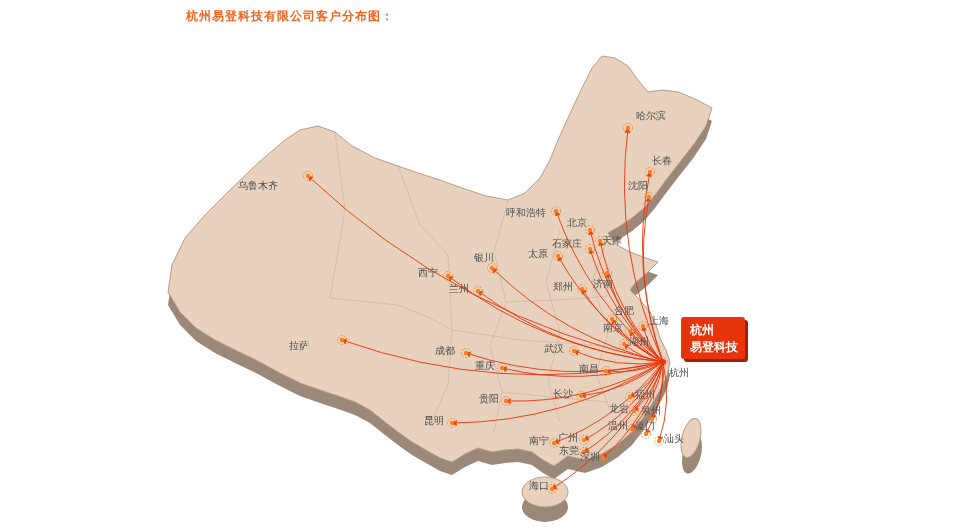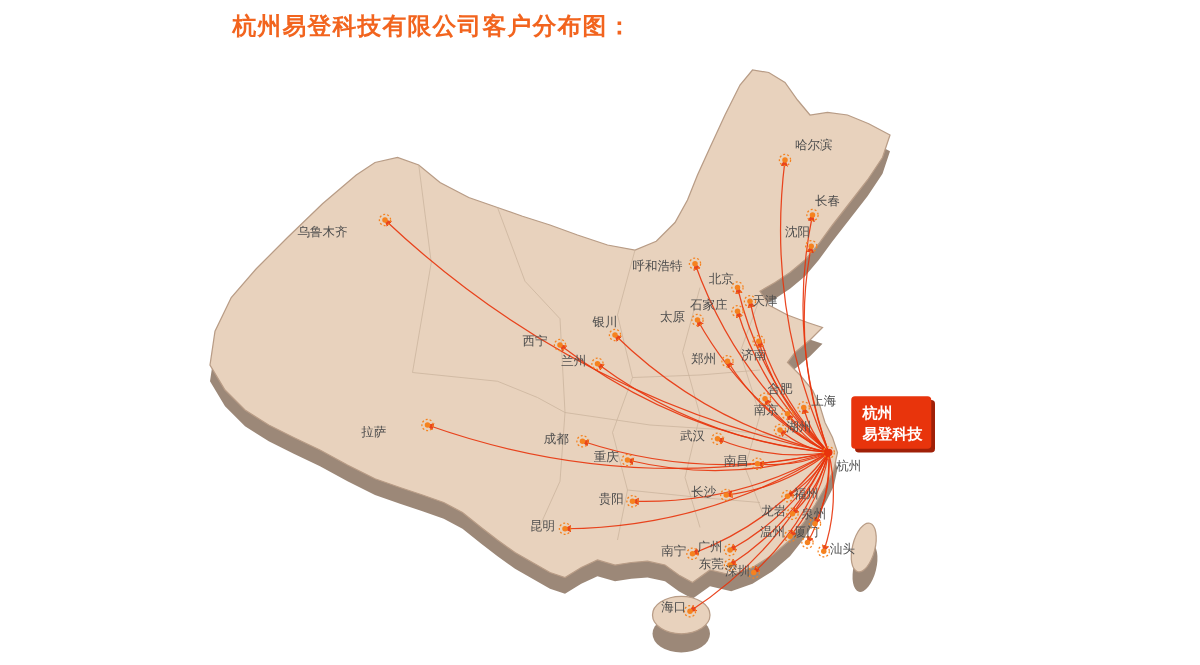--- a/index.html
+++ b/index.html
@@ -1,18 +1,18 @@
 <!DOCTYPE html>
 <html><head>
 <meta charset="utf-8">
 <style>
   html,body{margin:0;padding:0;background:#ffffff;}
   body{width:960px;height:532px;position:relative;overflow:hidden;
        font-family:"DejaVu Sans","Liberation Sans",sans-serif;}
-  .page-title{position:absolute;left:186px;top:8px;font-size:19px;
+  .page-title{position:absolute;left:186px;top:8px;font-size:12px;
        font-weight:bold;letter-spacing:1px;color:#f2641e;z-index:5;}
   svg{position:absolute;left:0;top:0;}
   .map-side{fill:#9c8878;stroke:none;}
   .map-surface{fill:#e8d2bd;stroke:#b89c86;stroke-width:1;}
   .province{fill:none;stroke:#c8b09a;stroke-width:0.8;opacity:0.7;}
   .route{fill:none;stroke:#e8340c;stroke-width:1;opacity:0.9;}
   .dot-ring{fill:none;stroke:#f5821f;stroke-width:1;stroke-dasharray:1.6 1.6;}
   .dot-core{fill:#f5821f;}
   .hub-core{fill:#e8340c;}
   .city-label{font-size:10px;fill:#4d4d4d;text-anchor:middle;}

